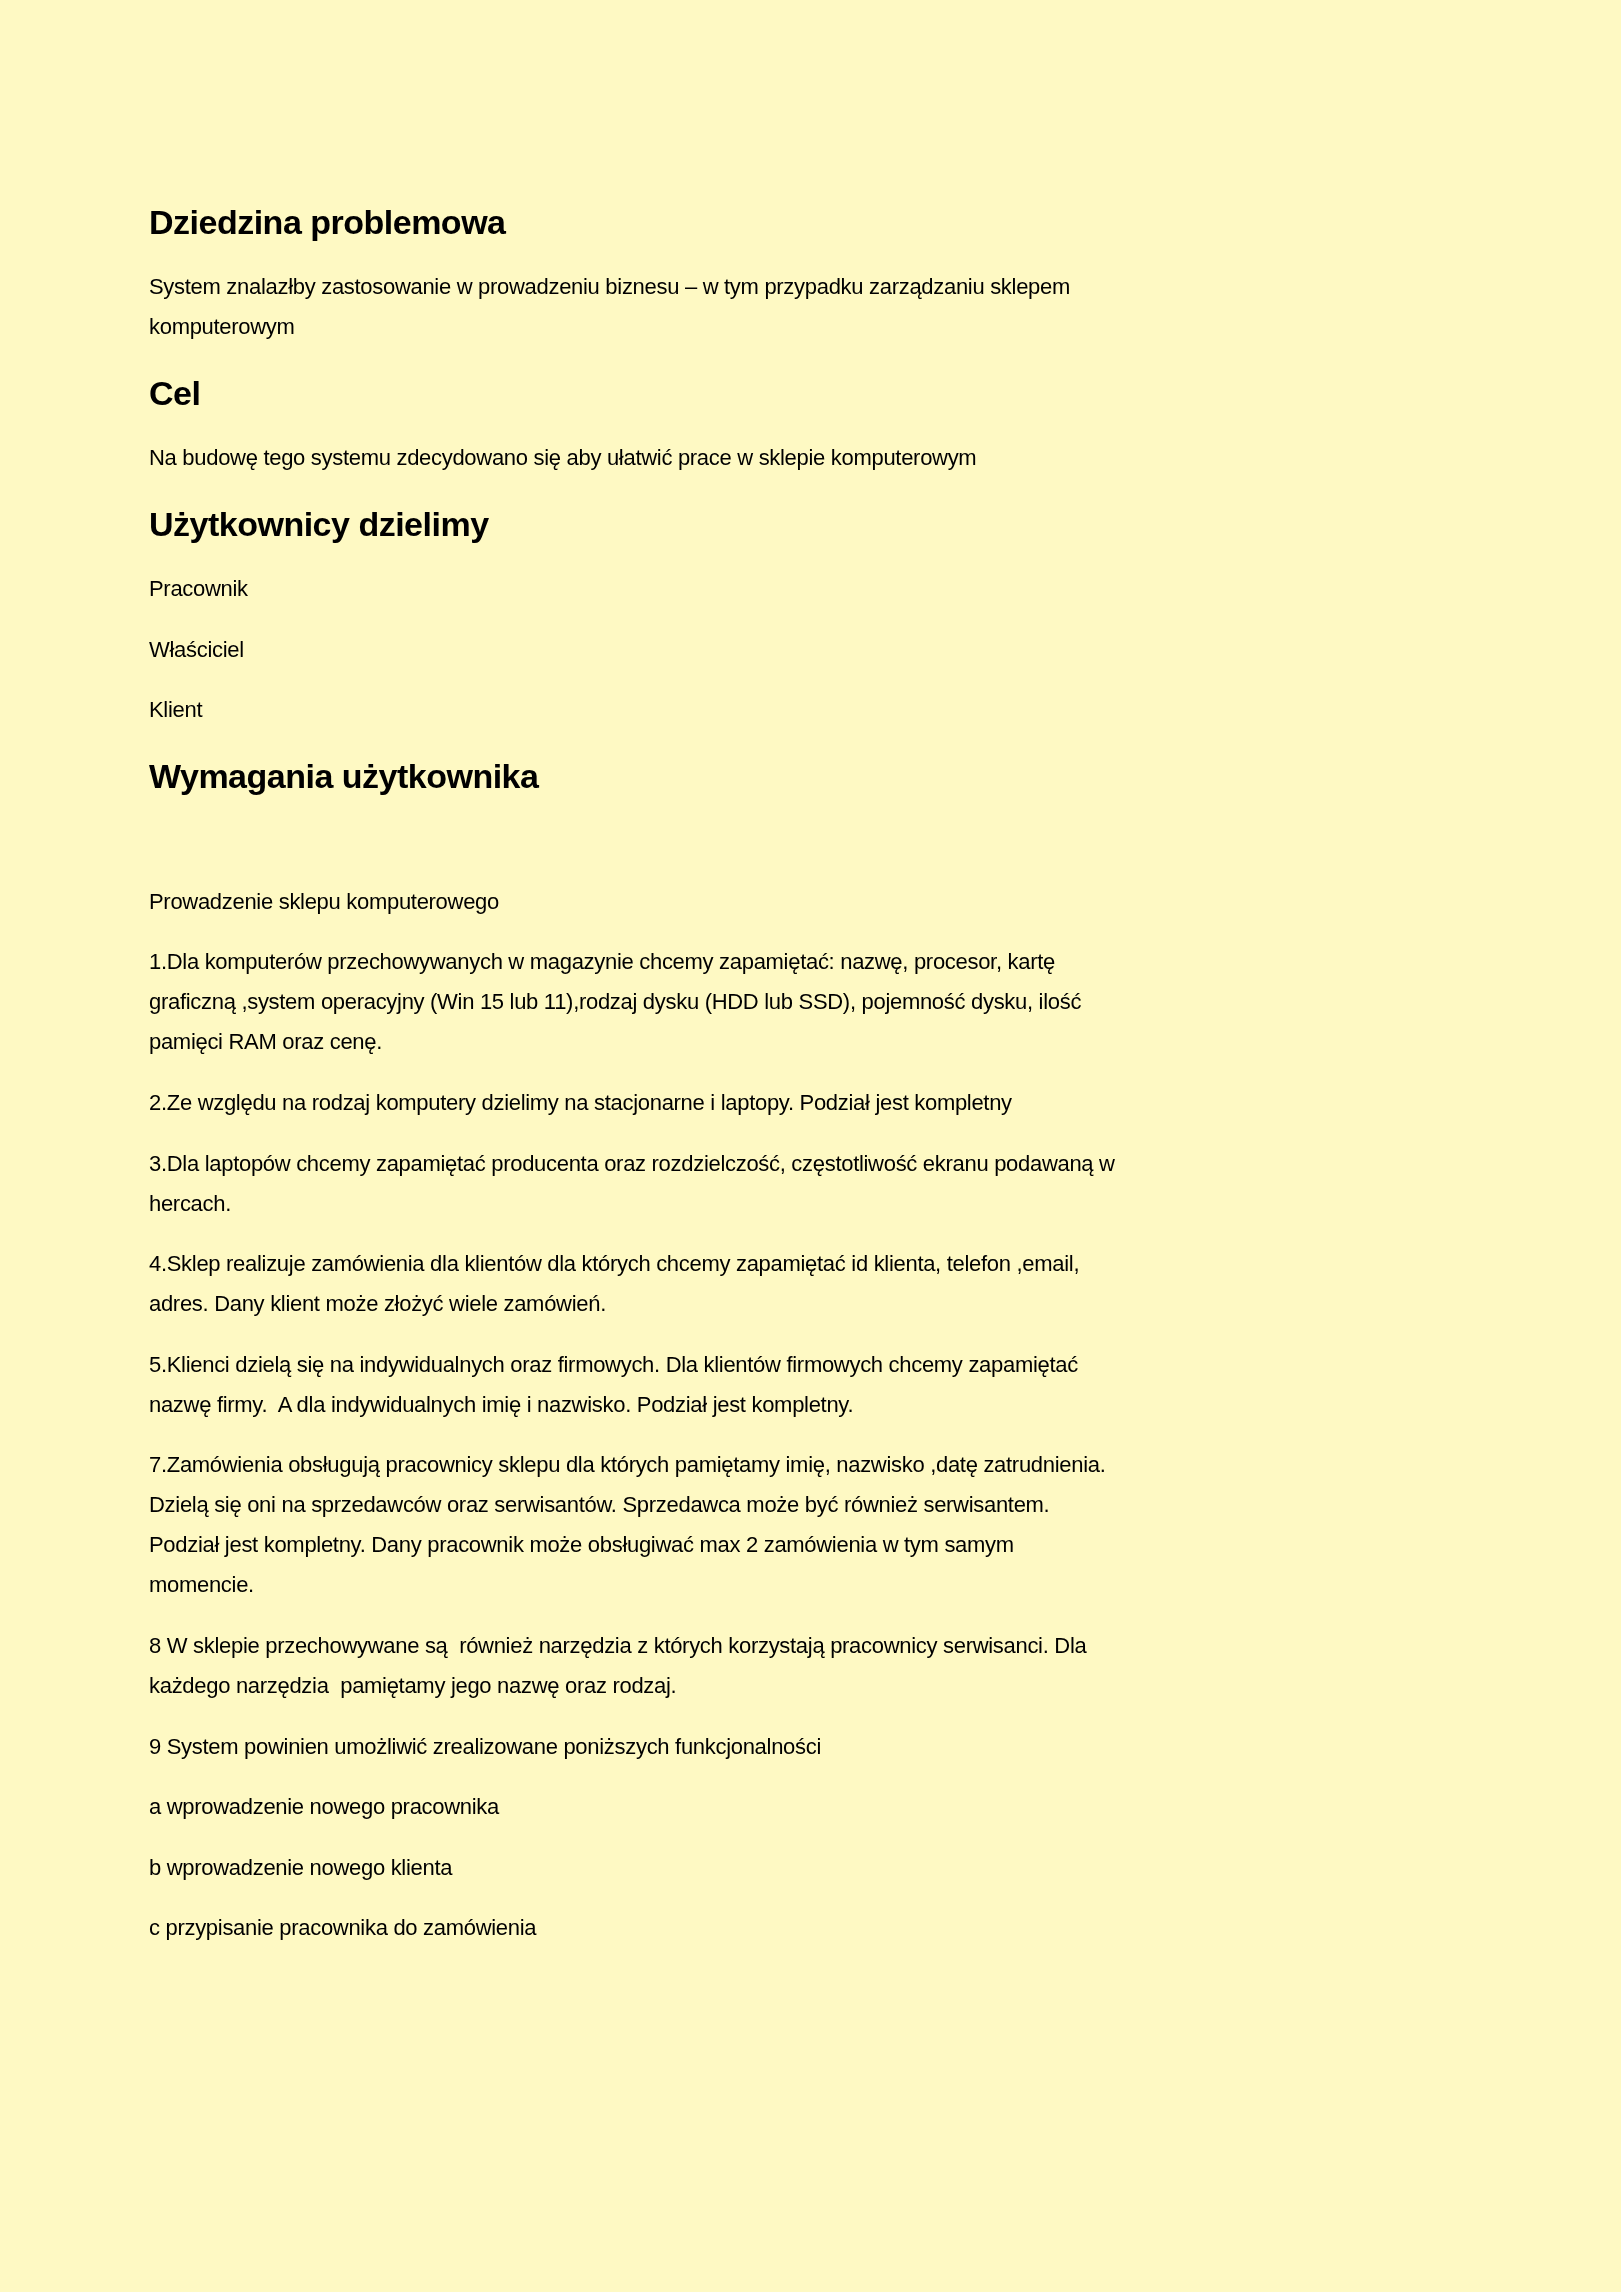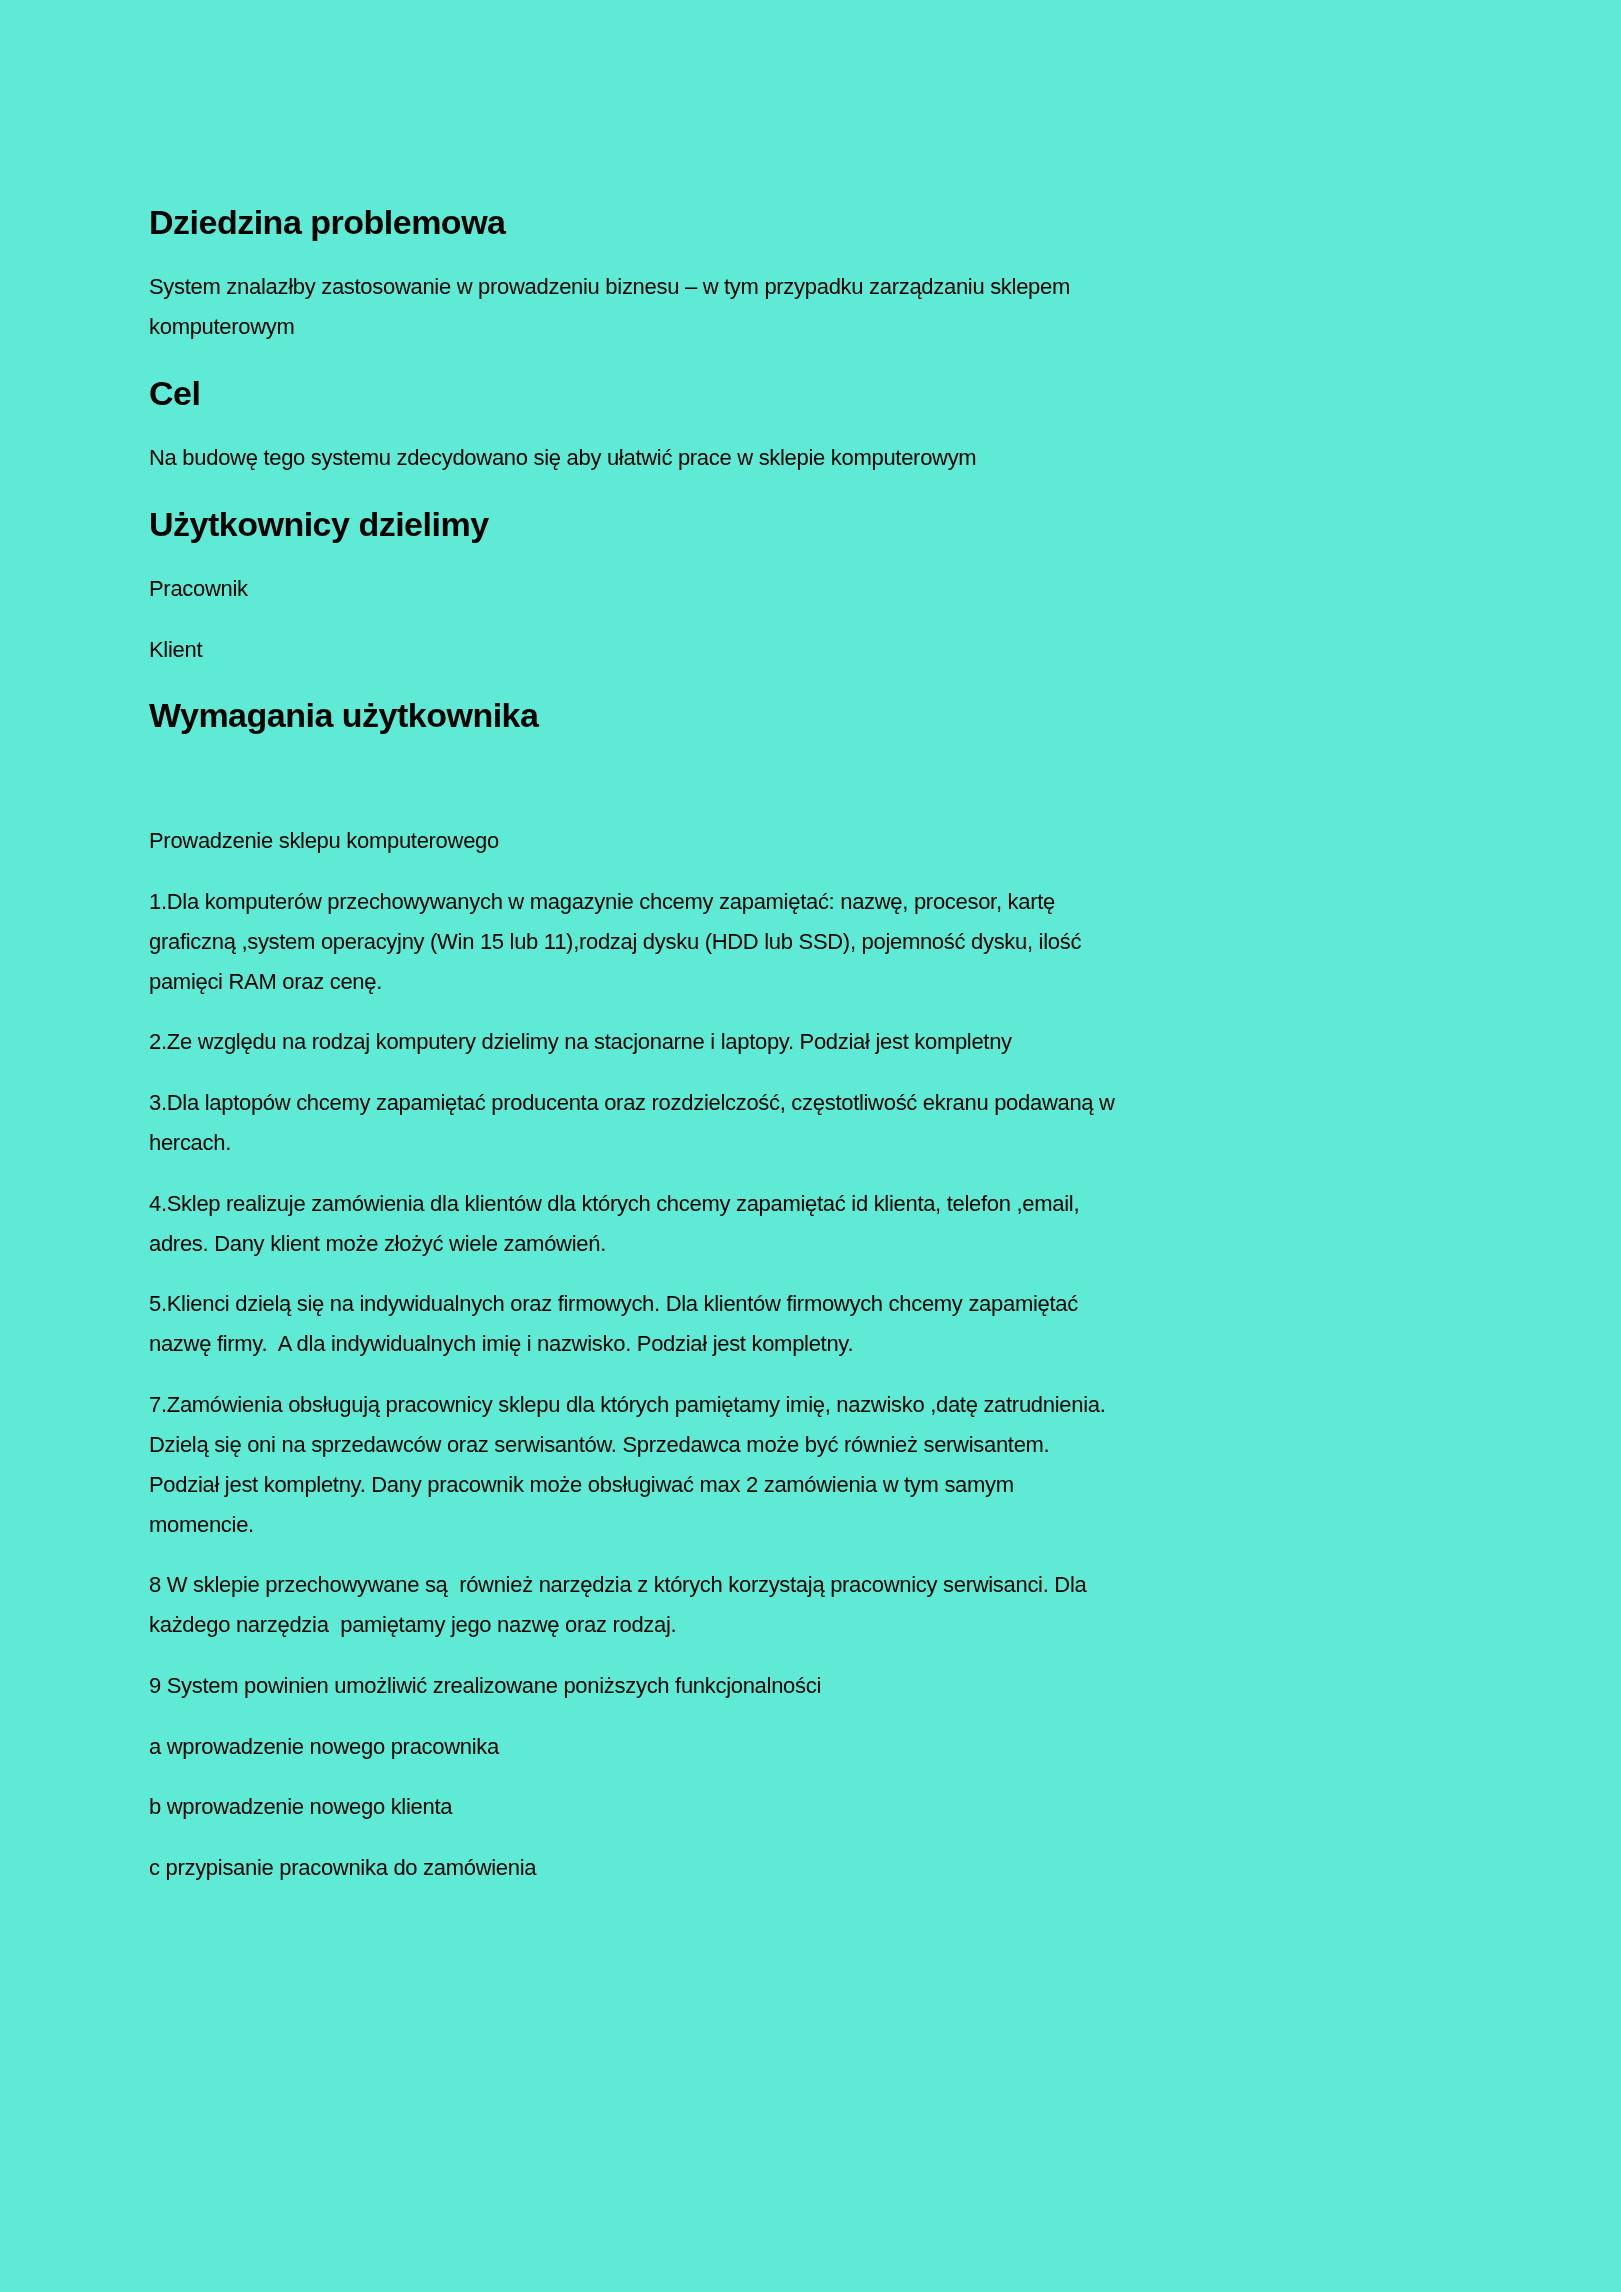--- a/index.html
+++ b/index.html
@@ -13,21 +13,21 @@
     min-height: 2293px;
     color: #000000;
     font-family: "Liberation Sans", sans-serif;
     box-sizing: border-box;
   }
   .page {
     width: 1621px;
     min-height: 2293px;
     box-sizing: border-box;
     padding: 176px 118px 118px 149px;
-    background: #5eead4;
+    background: #fef9c3;
   }
   .doc-heading {
     font-size: 34px;
     line-height: 43px;
     font-weight: 700;
     letter-spacing: -0.5px;
     margin: 24.5px 0 23.5px 0;
     color: #000000;
   }
   .doc-para {
@@ -47,20 +47,21 @@
 
   <h1 class="doc-heading">Dziedzina problemowa</h1>
   <p class="doc-para">System znalazłby zastosowanie w prowadzeniu biznesu – w tym przypadku zarządzaniu sklepem
 komputerowym</p>
 
   <h1 class="doc-heading">Cel</h1>
   <p class="doc-para">Na budowę tego systemu zdecydowano się aby ułatwić prace w sklepie komputerowym</p>
 
   <h1 class="doc-heading">Użytkownicy dzielimy</h1>
   <p class="doc-para">Pracownik</p>
+  <p class="doc-para">Właściciel</p>
   <p class="doc-para">Klient</p>
 
   <h1 class="doc-heading">Wymagania użytkownika</h1>
   <p class="doc-para"></p>
   <p class="doc-para">Prowadzenie sklepu komputerowego</p>
 
   <p class="doc-para">1.Dla komputerów przechowywanych w magazynie chcemy zapamiętać: nazwę, procesor, kartę
 graficzną ,system operacyjny (Win 15 lub 11),rodzaj dysku (HDD lub SSD), pojemność dysku, ilość
 pamięci RAM oraz cenę.</p>
   <p class="doc-para">2.Ze względu na rodzaj komputery dzielimy na stacjonarne i laptopy. Podział jest kompletny</p>

